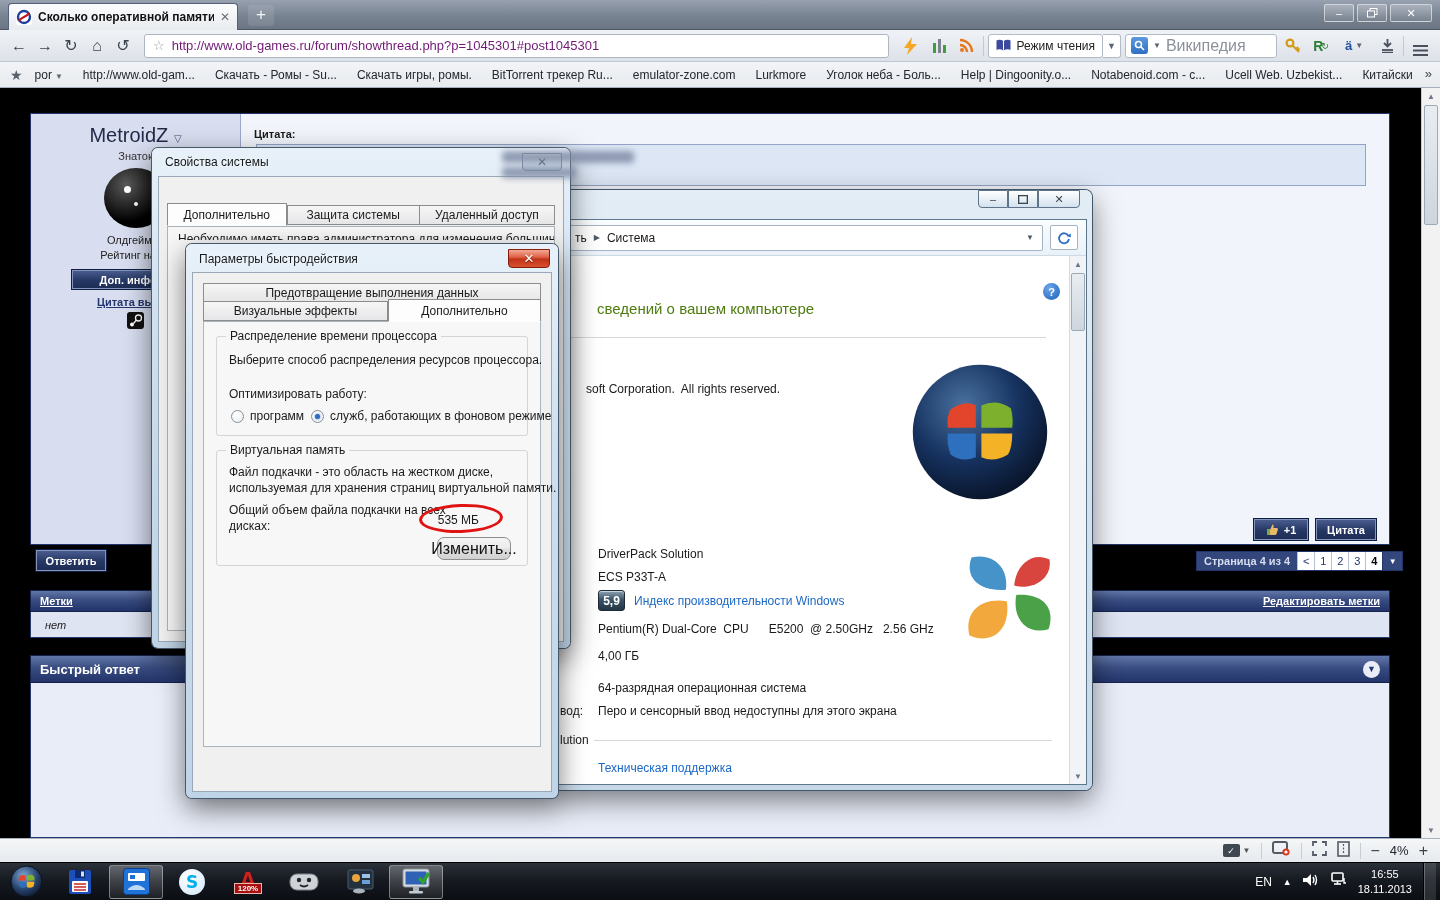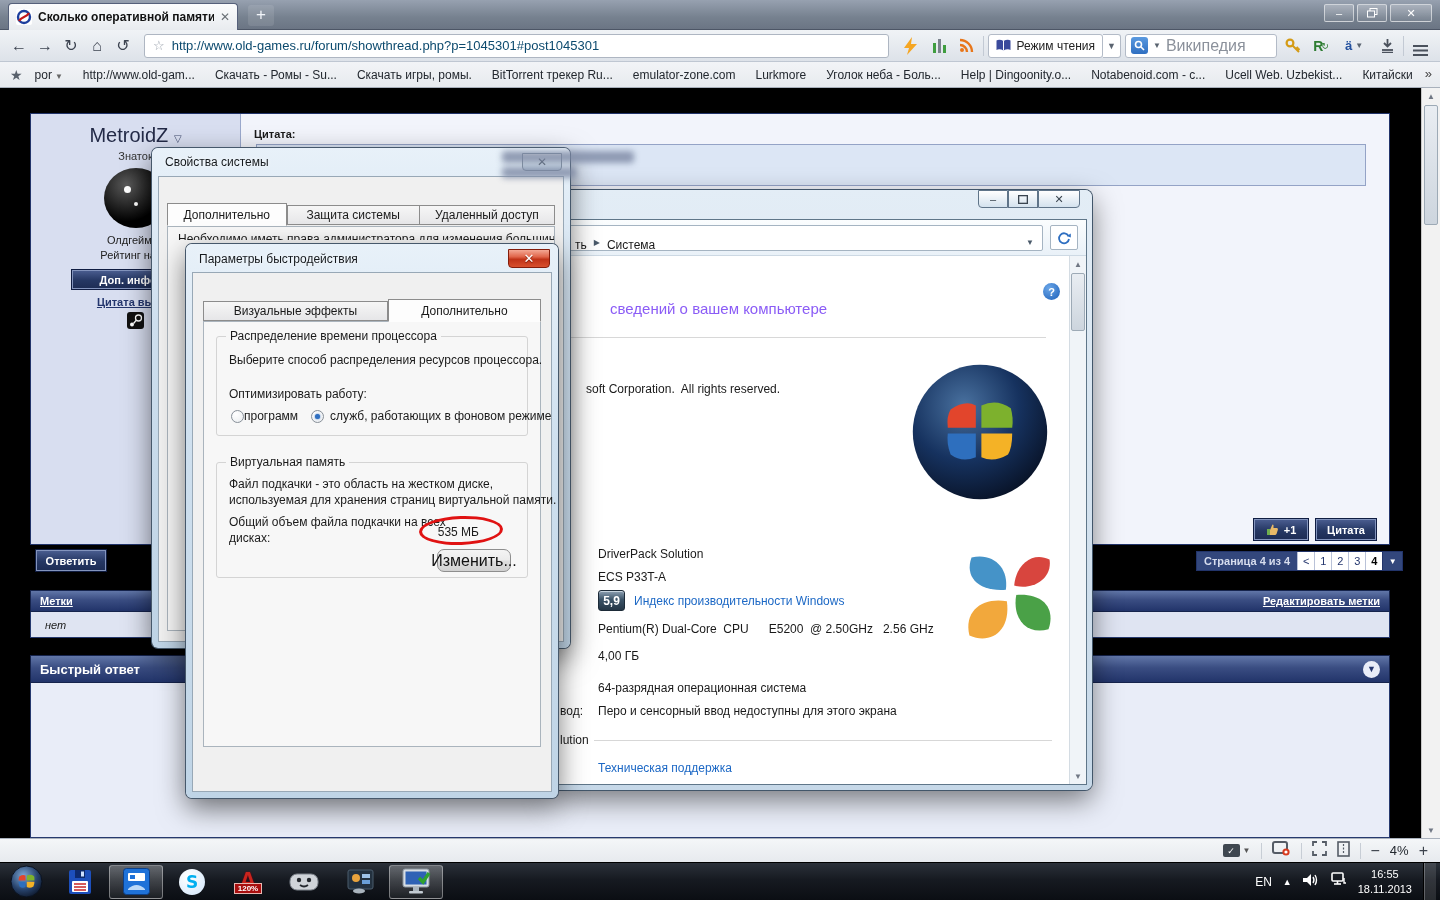--- a/index.html
+++ b/index.html
@@ -19,21 +19,21 @@
   line-height:20px;border-radius:3px;background:rgba(255,255,255,.10)}
 .winctl{position:absolute;top:4px;display:flex}
 .winbtn{width:30px;height:18px;margin-left:3px;border:1px solid rgba(255,255,255,.55);border-radius:2px;
   background:linear-gradient(rgba(255,255,255,.25),rgba(255,255,255,.05));color:#fff;font-size:11px;
   display:flex;align-items:center;justify-content:center}
 .navbar{position:absolute;left:0;top:30px;width:1440px;height:32px;
   background:linear-gradient(#f0f3f6,#dde2e9);border-bottom:1px solid #bfc7d2;display:flex;align-items:center;padding:0 8px;gap:4px}
 .navbtn{width:22px;height:24px;font-size:16px;color:#3c4350;display:flex;align-items:center;justify-content:center}
 .urlbox{flex:1;height:24px;background:#fff;border:1px solid #aeb6c2;border-radius:3px;display:flex;align-items:center;
   gap:7px;padding:0 8px;margin:0 6px}
-.urltext{font-size:13px;color:#0c4a6e;white-space:nowrap;overflow:hidden}
+.urltext{font-size:13px;color:#701a75;white-space:nowrap;overflow:hidden}
 .vsep{width:1px;height:20px;background:#c3cad4}
 .toolico{width:24px;height:24px;display:flex;align-items:center;justify-content:center}
 .readbox{height:24px;background:#fff;border:1px solid #b3bbc7;border-radius:3px;display:flex;align-items:center;padding:0 7px;gap:6px;font-size:12px;color:#222}
 .readdrop{height:24px;width:18px;border:1px solid #b3bbc7;border-left:none;border-radius:0 3px 3px 0;background:#fff;
   display:flex;align-items:center;justify-content:center;color:#5a6470;font-size:9px;margin-left:-4px}
 .searchbox{width:152px;height:24px;background:#fff;border:1px solid #b3bbc7;border-radius:3px;display:flex;align-items:center;gap:5px;padding:0 5px}
 .searchph{font-size:16px;color:#8b919b}
 .mag{width:17px;height:17px;border-radius:3px;background:linear-gradient(#5b9ae0,#2f6fc1);display:flex;align-items:center;justify-content:center}
 .burger span{display:block;width:15px;height:2px;background:#4a515c;margin:2.5px 0}
 .bmbar{position:absolute;left:0;top:62px;width:1440px;height:26px;
@@ -95,21 +95,21 @@
 .btn7dis{background:#f4f4f4;border:1px solid #b5b8ba;color:#8a8d8f;border-radius:3px;font-size:12px;
   display:flex;align-items:center;justify-content:center}
 .redellipse{position:absolute;border:3px solid #e01212;border-radius:50%;transform:rotate(-2deg);pointer-events:none}
 
 
 .syswin{position:absolute;left:552px;top:190px;width:540px;height:600px;border-radius:7px;
   background:linear-gradient(#e3edf6,#c6d8e8);box-shadow:0 0 0 1px #42566a,0 10px 28px rgba(0,0,0,.5);z-index:5}
 .swinner{position:absolute;left:5px;right:5px;top:29px;bottom:5px;background:#fff;border:1px solid #5f7689;overflow:hidden}
 .crumbbar{position:absolute;left:0;right:0;top:0;height:36px;background:linear-gradient(#fbfdfe,#e9f1f8);
   border-bottom:1px solid #cdd9e4;display:flex;align-items:center;padding:0 8px;gap:7px}
-.crumbbox{flex:1;height:25px;background:#fff;border:1px solid #a5b4c2;border-radius:2px;display:flex;align-items:flex-start;
+.crumbbox{flex:1;height:25px;background:#fff;border:1px solid #a5b4c2;border-radius:2px;display:flex;align-items:center;
   font-size:12px;color:#1a1a1a;padding:12px 8px;gap:7px}
 .swsearch{width:236px;height:25px;background:#fff;border:1px solid #a5b4c2;border-radius:2px;display:flex;align-items:center;padding:0 6px}
 .swsearch .ph{flex:1;font-size:12px;font-style:italic;color:#7c8791}
 .swcontent{position:absolute;left:0;right:0;top:36px;bottom:0;background:#fff}
 .swscroll{position:absolute;right:0;top:0;bottom:0;width:17px;background:#f0f4f8;border-left:1px solid #d4dce3}
 .swrow{position:absolute;font-size:12px;color:#1a1a1a;white-space:pre}
 .weibadge{width:27px;height:21px;border-radius:3px;background:linear-gradient(#8fa2b4,#3c5468 45%,#243646);
   color:#fff;font-weight:bold;font-size:12px;display:flex;align-items:center;justify-content:center;
   box-shadow:inset 0 1px 0 #c6d3dd;border:1px solid #1d2b38}
 .bluelink{color:#1c68c5;font-size:12px;white-space:nowrap}
@@ -351,21 +351,21 @@
         </div>
         <div style="width:28px;height:25px;background:#fff;border:1px solid #a5b4c2;border-radius:2px;display:flex;align-items:center;justify-content:center">
           <svg width="14" height="14" viewBox="0 0 14 14">
               <path d="M11.5 5 A5 5 0 1 0 12 8" stroke="#2f6fc1" stroke-width="1.8" fill="none"></path>
               <polygon points="13.8,2.4 13.8,6.4 9.8,5" fill="#2f6fc1"></polygon>
             </svg>
         </div>
       </div>
       <div class="swcontent">
         <div class="helpico" style="right:26px;top:27px">?</div>
-        <div style="position:absolute;left:52px;top:44px;font-size:15px;color:#8b5cf6;white-space:nowrap">сведений о вашем компьютере</div>
+        <div style="position:absolute;left:39px;top:44px;font-size:15px;color:#4d7c0f;white-space:nowrap">сведений о вашем компьютере</div>
         <div style="position:absolute;left:8px;right:40px;top:81px;border-top:1px solid #d8d8d8"></div>
         <div class="swrow" style="left:28px;top:126px">soft Corporation.  All rights reserved.</div>
 
         <svg width="140" height="140" viewBox="0 0 100 100" style="position:absolute;left:352px;top:106px">
           <defs>
               <radialGradient id="orb" cx="38%" cy="30%" r="75%">
             <stop offset="0%" stop-color="#49719f"></stop>
                 <stop offset="55%" stop-color="#16325f"></stop>
                 <stop offset="100%" stop-color="#081226"></stop>
           </radialGradient>
@@ -421,41 +421,44 @@
       <div class="tabpage" style="left:8px;right:8px;top:50px;bottom:10px">
         <div style="height:13px;overflow:hidden;padding:5px 10px 0;font-size:12px;color:#1a1a1a;white-space:nowrap">Необходимо иметь права администратора для изменения большинства этих параметров.</div>
       </div>
     </div>
   </div>
 
   <div class="aero" style="left:186px;top:244px;width:372px;height:554px;z-index:30">
     <div class="dlgtitle" style="top:8px">Параметры быстродействия</div>
     <div class="closered" style="right:8px;top:5px">✕</div>
     <div class="dlgface">
+      <div style="position:absolute;left:10px;right:10px;top:10px">
+        <div class="tab7" style="height:19px">Предотвращение выполнения данных</div>
+      </div>
       <div style="position:absolute;left:10px;right:10px;top:28px;display:flex">
         <div class="tab7" style="width:186px;height:20px">Визуальные эффекты</div>
         <div class="tab7act" style="width:154px;height:23px;margin-top:-2px">Дополнительно</div>
       </div>
       <div class="tabpage" style="left:10px;right:10px;top:49px;bottom:44px">
 
         <div class="group7" style="left:12px;right:12px;top:14px;height:100px">
           <div class="legend7">Распределение времени процессора</div>
           <div class="t12" style="position:absolute;left:12px;top:16px">Выберите способ распределения ресурсов процессора.</div>
           <div class="t12" style="position:absolute;left:12px;top:50px">Оптимизировать работу:</div>
-          <div style="position:absolute;left:14px;top:72px;display:flex;align-items:center;gap:0">
+          <div style="position:absolute;left:14px;top:72px;display:flex;align-items:center;gap:6px">
             <span class="radio"></span>
             <span class="t12">программ</span>
           </div>
           <div style="position:absolute;left:94px;top:72px;display:flex;align-items:center;gap:6px">
             <span class="radio sel"></span>
             <span class="t12">служб, работающих в фоновом режиме</span>
           </div>
         </div>
 
-        <div class="group7" style="left:12px;right:12px;top:140px;height:116px">
+        <div class="group7" style="left:12px;right:12px;top:128px;height:116px">
           <div class="legend7">Виртуальная память</div>
           <div class="t12" style="position:absolute;left:12px;top:14px">Файл подкачки - это область на жестком диске,</div>
           <div class="t12" style="position:absolute;left:12px;top:30px">используемая для хранения страниц виртуальной памяти.</div>
           <div class="t12" style="position:absolute;left:12px;top:52px">Общий объем файла подкачки на всех</div>
           <div class="t12" style="position:absolute;left:12px;top:68px">дисках:</div>
           <div class="t12" style="position:absolute;right:48px;top:62px">535 МБ</div>
           <div class="redellipse" style="right:24px;top:53px;width:84px;height:29px"></div>
           <div class="btn7" style="position:absolute;right:16px;top:86px;width:74px;height:23px">Изменить...</div>
         </div>
       </div>

